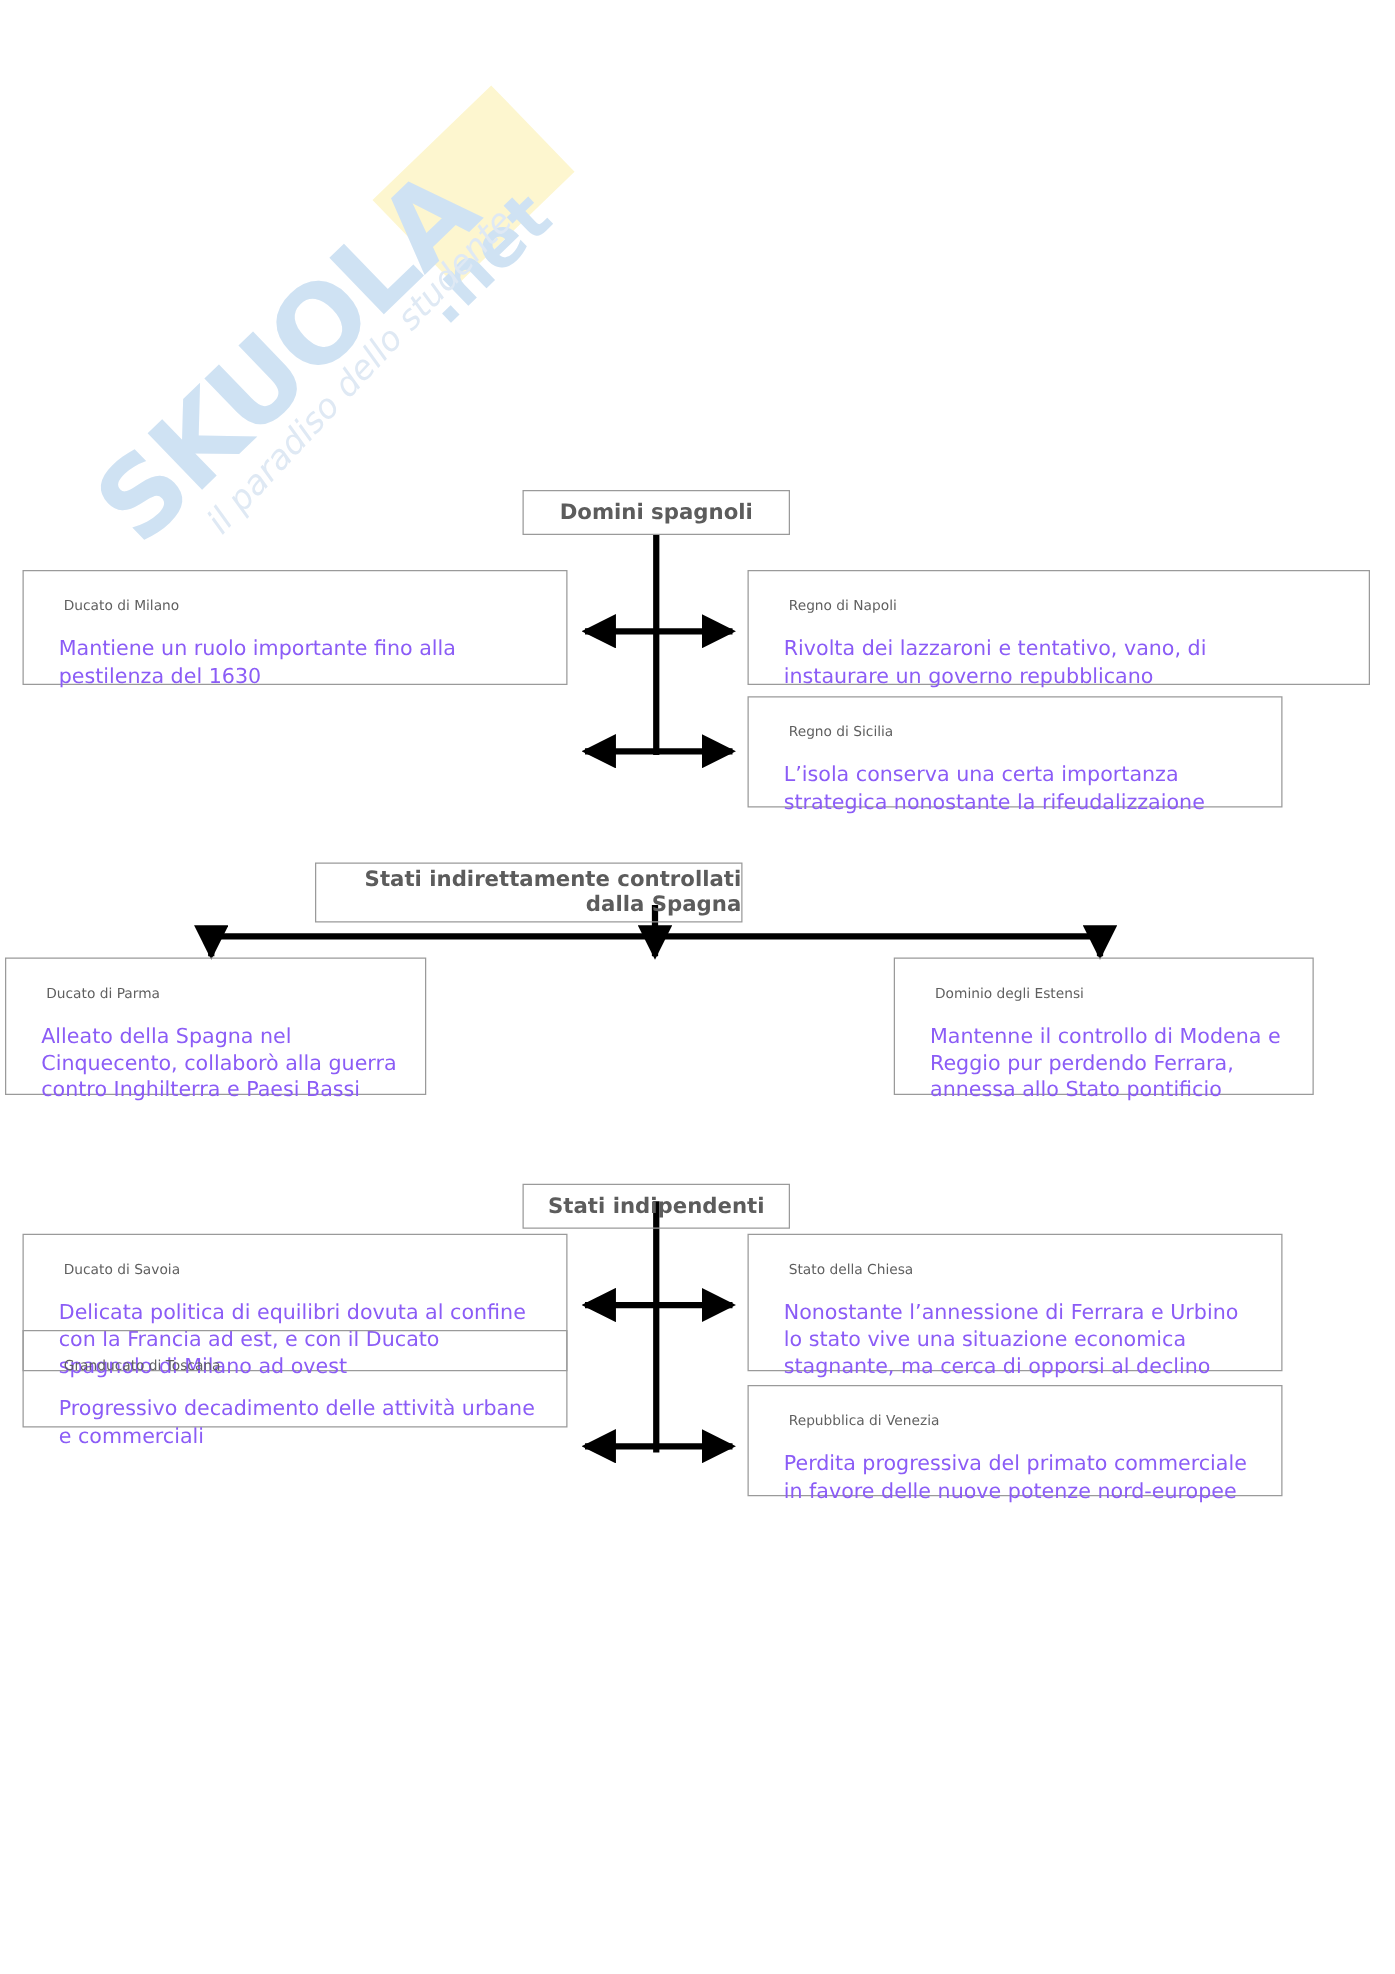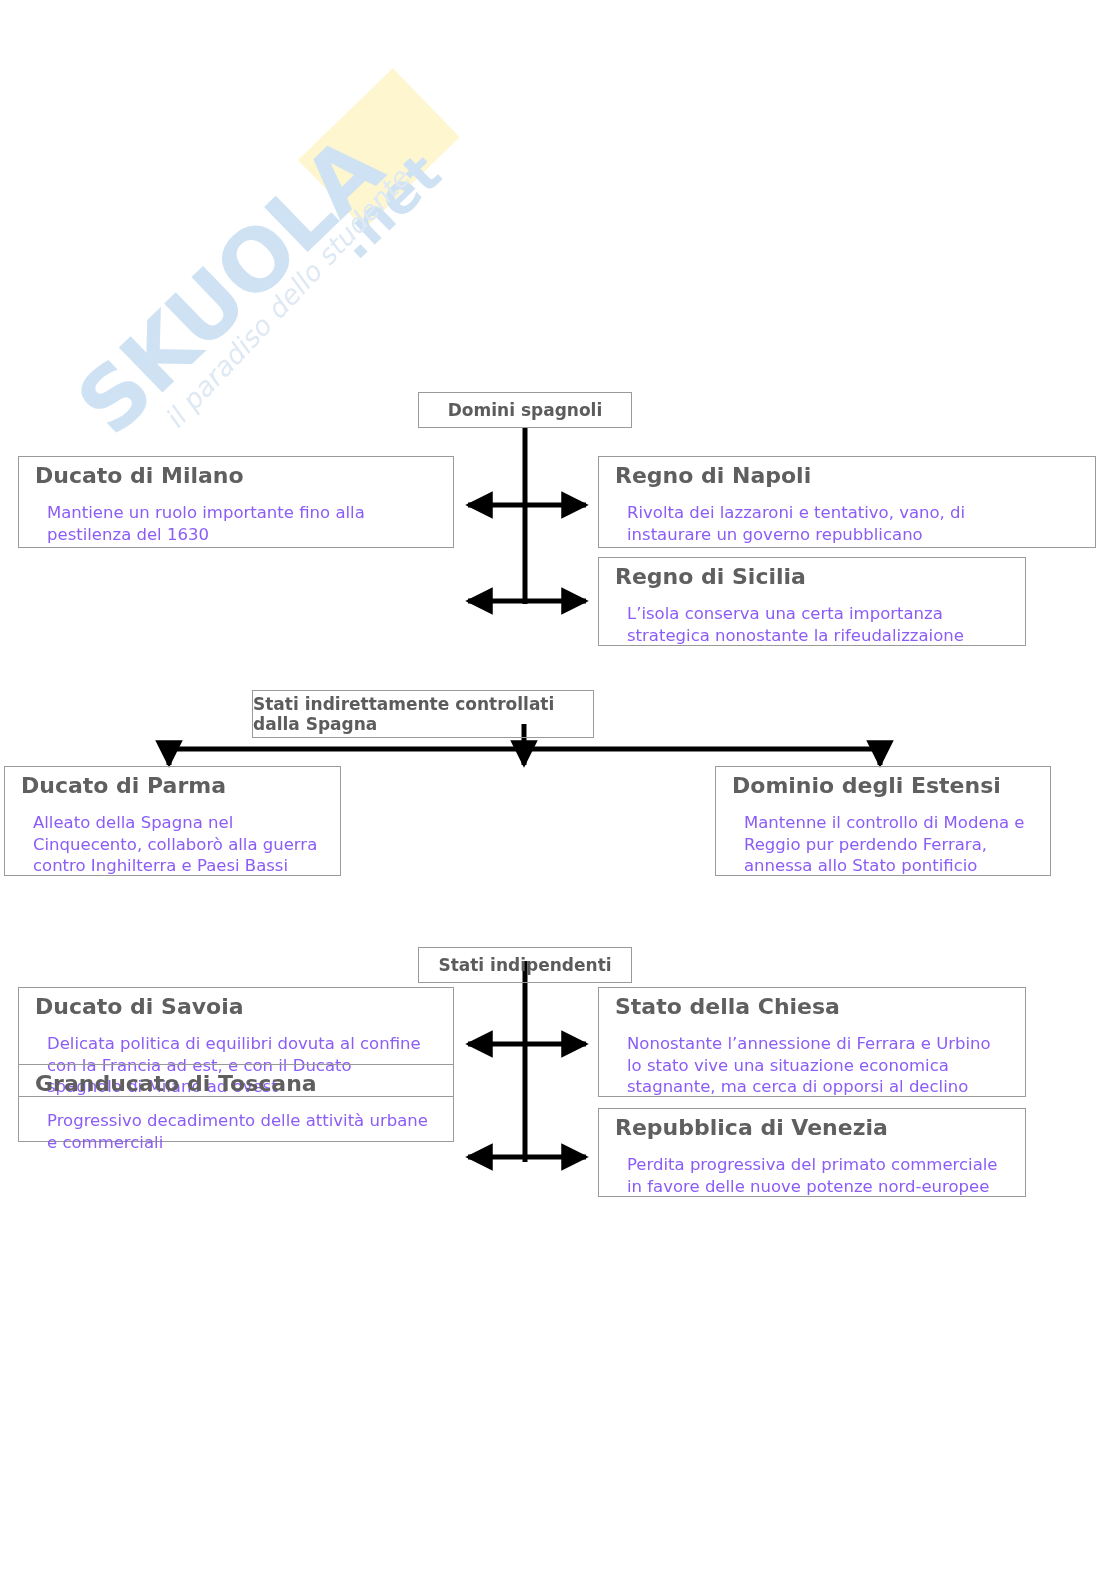--- a/index.html
+++ b/index.html
@@ -78,30 +78,31 @@
     border: 1px solid #9a9a9a;
     background: transparent;
   }
   .header-node {
     display: flex;
     align-items: center;
     justify-content: center;
     font-weight: bold;
     font-size: 17px;
     color: #5c5c5c;
+    text-align: right;
   }
   .card {
     padding: 5px 0 5px 16px;
   }
   .card-title {
-    font-weight: bold;
-    font-size: 22px;
+    font-weight: normal;
+    font-size: 11px;
     color: #5f5f5f;
     line-height: 1.28;
-    margin: 0;
+    margin: 16px;
   }
   .card-body {
     font-size: 16.5px;
     color: #8b5cf6;
     line-height: 1.3;
     margin: 12px;
     white-space: pre-line;
   }
   .connectors {
     position: absolute;

